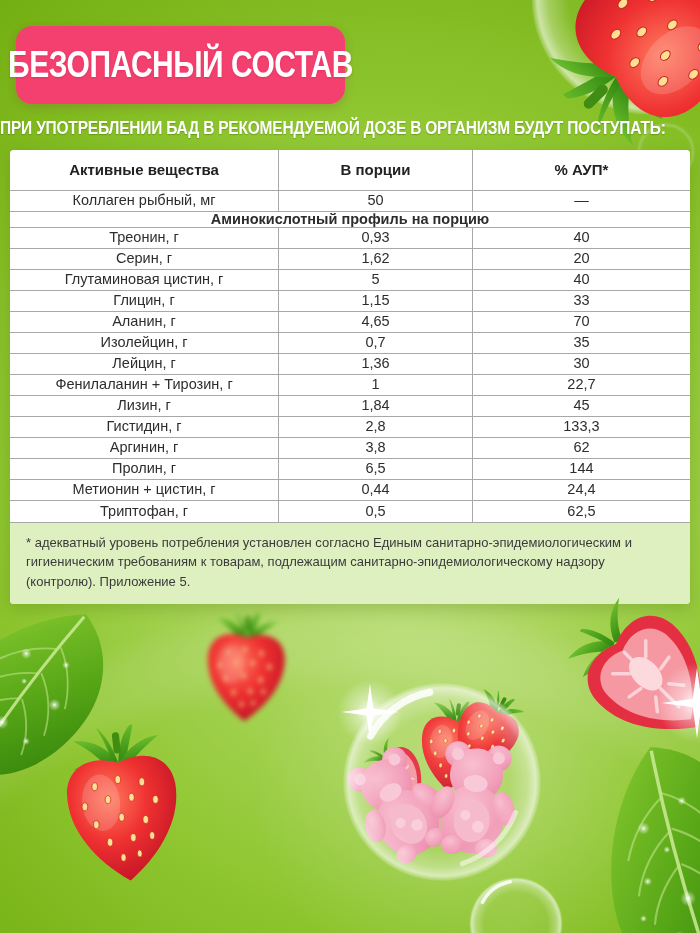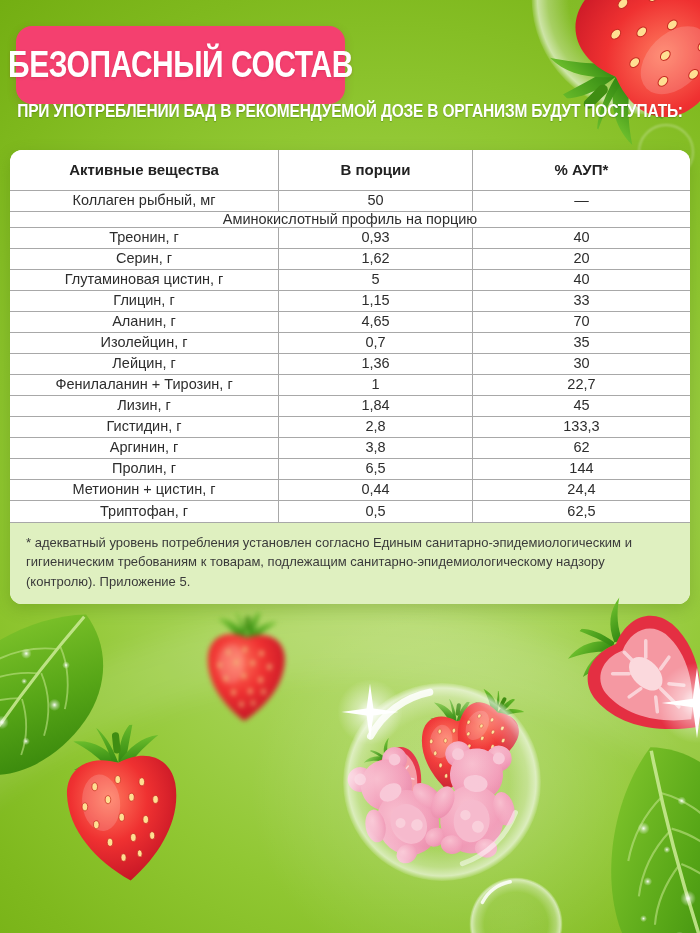--- a/index.html
+++ b/index.html
@@ -32,49 +32,49 @@
     position:absolute; left:16px; top:26px; width:329px; height:78px; z-index:5;
     background: var(--banner-pink, #f4406f);
     border-radius:16px; display:flex; align-items:center; justify-content:center;
     box-shadow:0 3px 10px rgba(120,30,60,0.18);
   }
   .banner span {
     color:#ffffff; font-weight:bold; font-size:30px; letter-spacing:-0.5px;
     white-space:nowrap; transform:scaleY(1.22); display:inline-block;
     text-shadow:0 1px 2px rgba(150,20,60,0.25);
   }
-  .subtitle-wrap { position:absolute; left:0; top:102px; width:700px; text-align:center; z-index:5; }
+  .subtitle-wrap { position:absolute; left:0; top:119px; width:700px; z-index:5; }
   .subtitle-wrap span {
     display:inline-block; color:#ffffff; font-weight:bold; font-size:15.5px;
     letter-spacing:-0.2px; white-space:nowrap; transform:scaleY(1.18);
     text-shadow:0 1px 1px rgba(50,90,0,0.35);
   }
 
   
   .panel {
     position:absolute; left:10px; top:150px; width:680px; z-index:5;
-    border-radius:12px; overflow:hidden;
+    border-radius:4px; overflow:hidden;
     box-shadow:0 5px 16px rgba(55,90,0,0.22);
     background:#ffffff;
   }
   table.comp { border-collapse:collapse; width:100%; background:#fff; table-layout:fixed; }
   table.comp col.c1 { width:39.5%; } table.comp col.c2 { width:28.5%; } table.comp col.c3 { width:32%; }
   table.comp th {
     height:40px; font-size:15px; font-weight:bold; color:#222; text-align:center;
     vertical-align:middle; padding:0 4px;
   }
   table.comp td {
     height:21px; font-size:14.5px; color:#2d2d2d; text-align:center;
     vertical-align:middle; padding:0 20px; line-height:1.1;
     border-top:1px solid var(--table-border, #a8a8a8);
     margin-left:31px;
   }
   table.comp th + th { border-left:1px solid var(--table-border, #a8a8a8); }
   table.comp td.vline { border-left:1px solid var(--table-border, #a8a8a8); }
-  table.comp td.section-cell { height:16px; font-size:14.5px; color:#2d2d2d; }
+  table.comp td.section-cell { height:16px; font-size:14.5px; color:#2d2d2d;font-weight:bold; }
   .footnote {
     background: var(--footnote-bg, #dff0c0);
     border-top:1px solid var(--table-border, #a8a8a8);
     padding:10px 16px 13px 16px;
     font-size:13px; line-height:1.5; color:#3a3a3a;
   }
 </style>
 </head>
 <body>
 

